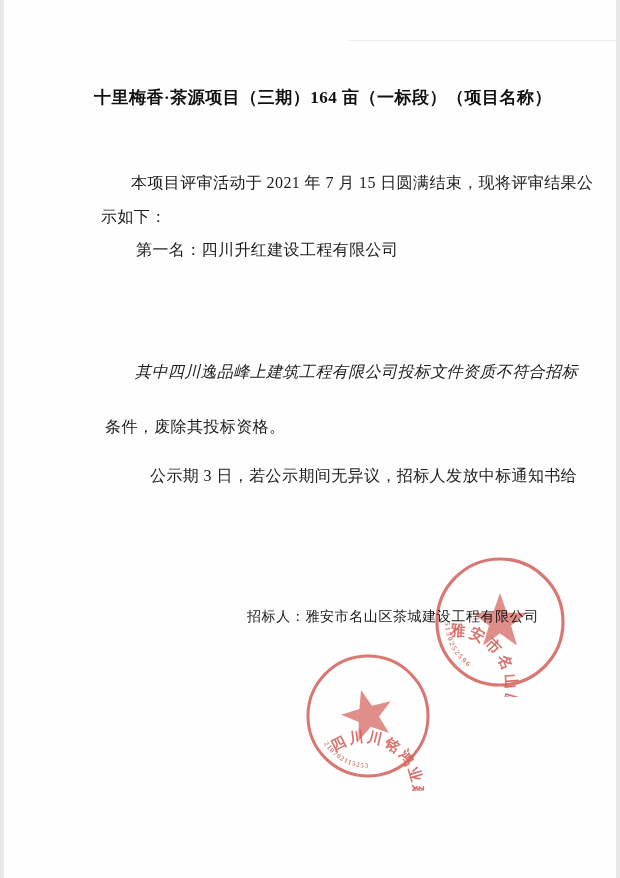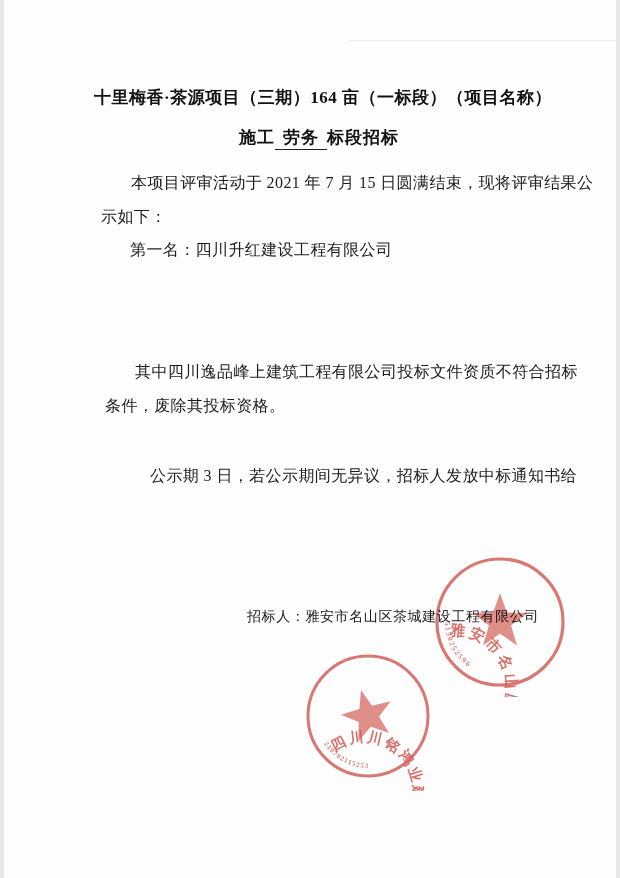--- a/index.html
+++ b/index.html
@@ -47,30 +47,29 @@
 </style>
 </head>
 <body>
 
 <div class="page">
 
   <div class="artifact"></div>
 
   <div class="title-wrap">
     <div class="t1">十里梅香·茶源项目（三期）164 亩（一标段）（项目名称）</div>
-    <div class="t2"><span>施工</span><span class="u">劳务</span><span>标段招标</span></div>
   </div>
 
   <div class="ln" style="top:172px;left:127px;">本项目评审活动于 2021 年 7 月 15 日圆满结束，现将评审结果公</div>
   <div class="ln" style="top:206px;left:97px;">示如下：</div>
 
-  <div class="ln" style="top:239px;left:126px;">第一名：四川升红建设工程有限公司</div>
+  <div class="ln" style="top:239px;left:132px;">第一名：四川升红建设工程有限公司</div>
 
-  <div class="ln" style="top:361px;left:131px;">其中四川逸品峰上建筑工程有限公司投标文件资质不符合招标</div>
-  <div class="ln" style="top:395px;left:101px;">条件，废除其投标资格。</div>
+  <div class="ln" style="top:361px;left:131px;font-style:italic;">其中四川逸品峰上建筑工程有限公司投标文件资质不符合招标</div>
+  <div class="ln" style="top:416px;left:101px;">条件，废除其投标资格。</div>
 
   <div class="ln" style="top:465px;left:146px;">公示期 3 日，若公示期间无异议，招标人发放中标通知书给</div>
 
   <div class="ln sig" style="top:606px;left:243px;">招标人：雅安市名山区茶城建设工程有限公司</div>
 
   <div class="seal" style="left:421px;top:547px;">
     <svg width="150" height="150" viewBox="0 0 150 150">
       <circle cx="75" cy="75" r="63" fill="none" stroke-width="3.2" opacity="0.85" stroke="#cb4038"></circle>
       <g transform="rotate(40 75 75)">
         <path id="s1-ring" d="M 45.2 117.6 A 52 52 0 1 1 45.19 117.61" fill="none"></path>

